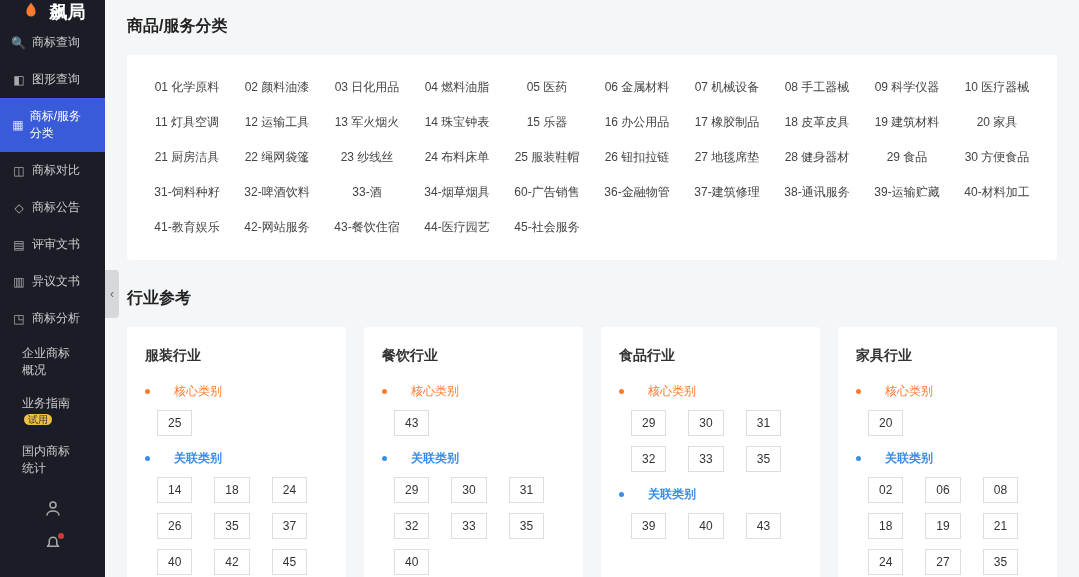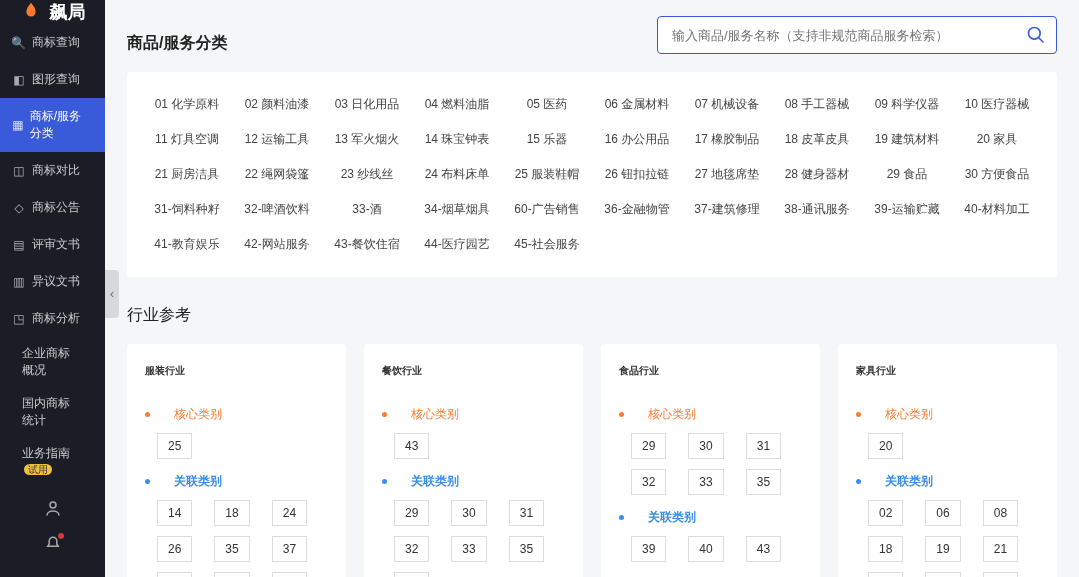--- a/index.html
+++ b/index.html
@@ -31,24 +31,24 @@
     .search-box { display: flex; align-items: center; width: 400px; height: 38px; border: 1.5px solid #3a5bd9; border-radius: 4px; padding: 0 10px 0 14px; background: #fff; }
     .search-input { flex: 1; border: none; outline: none; font-size: 13px; color: #999; background: transparent; }
     .search-btn { color: #3a5bd9; cursor: pointer; display: flex; }
     
     
     .panel { background: #fff; border-radius: 4px; padding: 24px 20px; margin-bottom: 28px; }
     .cat-grid { display: grid; grid-template-columns: repeat(10, 1fr); gap: 18px 10px; }
     .cat-item { font-size: 12px; color: #444; text-align: center; cursor: pointer; white-space: nowrap; }
     
     
-    .section-title { font-size: 16px; font-weight: 400; color: #222; margin-bottom: 18px; }
+    .section-title { font-size: 16px; font-weight: 700; color: #222; margin-bottom: 18px; }
     .industry-row { display: grid; grid-template-columns: repeat(4, 1fr); gap: 18px; }
     .card { background: #fff; border-radius: 4px; padding: 20px 18px; }
-    .card-title { font-size: 10px; font-weight: 600; margin-bottom: 28px; font-family: Liberation Mono, monospace; }
+    .card-title { font-size: 14px; font-weight: 600; margin-bottom: 18px; font-family: Liberation Mono, monospace; }
     .sub-label { display: flex; align-items: center; gap: 24px; font-size: 12px; margin-bottom: 10px; margin-top: 4px; }
     .dot { width: 5px; height: 5px; border-radius: 50%; display: inline-block; }
     .dot.orange { background: #ff7a2e; }
     .dot.blue { background: #3a8de8; }
     .sub-label.orange { color: #ff7a2e; }
     .sub-label.blue { color: #3a8de8; font-weight: bold; }
     .chips { display: flex; flex-wrap: wrap; gap: 10px; margin-bottom: 14px; }
     .chip { border: 1px solid #ddd; padding: 5px 10px; font-size: 12px; cursor: pointer; background: #fff; margin-left: 12px; }
   </style>
 </head>
@@ -89,22 +89,22 @@
         </div>
       <div class="nav-item">
           <span class="nav-icon">▥</span>
           <span>异议文书</span>
         </div>
       <div class="nav-item">
           <span class="nav-icon">◳</span>
           <span>商标分析</span>
         </div>
       <div class="sub-item">企业商标概况</div>
+      <div class="sub-item"><span>业务指南</span><span class="badge-sm">试用</span></div>
       <div class="sub-item">国内商标统计</div>
-      <div class="sub-item"><span>业务指南</span><span class="badge-sm">试用</span></div>
     </nav>
     <div class="bottom-icons">
       <svg class="avatar-ico" viewBox="0 0 24 24">
           <circle cx="12" cy="8" r="4" fill="none" stroke="#ccc" stroke-width="2"></circle>
           <path d="M4 22c0-4 4-6 8-6s8 2 8 6" fill="none" stroke="#ccc" stroke-width="2"></path>
         </svg>
       <div class="bell-ico"><svg viewBox="0 0 24 24" width="18" height="18">
             <path d="M12 3a5 5 0 00-5 5v4l-2 3h14l-2-3V8a5 5 0 00-5-5z" fill="none" stroke="#ccc" stroke-width="2"></path>
           </svg><span class="bell-dot"></span></div>
     </div>
@@ -112,29 +112,20 @@
         <span>导出管理</span>
         <span class="badge">16</span>
       </div>
 
     <div class="collapse-handle">‹</div>
   </aside>
 
   <main class="main">
     <div class="header-row">
       <h2 class="page-title">商品/服务分类</h2>
-      <div class="search-box">
-        <input class="search-input" placeholder="输入商品/服务名称（支持非规范商品服务检索）" style="">
-        <span class="search-btn">
-          <svg width="20" height="20" viewBox="0 0 24 24">
-              <circle cx="10" cy="10" r="7" fill="none" stroke="#3a5bd9" stroke-width="2"></circle>
-              <line x1="15" y1="15" x2="21" y2="21" stroke="#3a5bd9" stroke-width="2"></line>
-            </svg>
-        </span>
-      </div>
     </div>
 
     <div class="panel">
       <div class="cat-grid" id="cat-grid">
           <div class="cat-item">01 化学原料</div>
           <div class="cat-item">02 颜料油漆</div>
           <div class="cat-item">03 日化用品</div>
           <div class="cat-item">04 燃料油脂</div>
           <div class="cat-item">05 医药</div>
           <div class="cat-item">06 金属材料</div>

